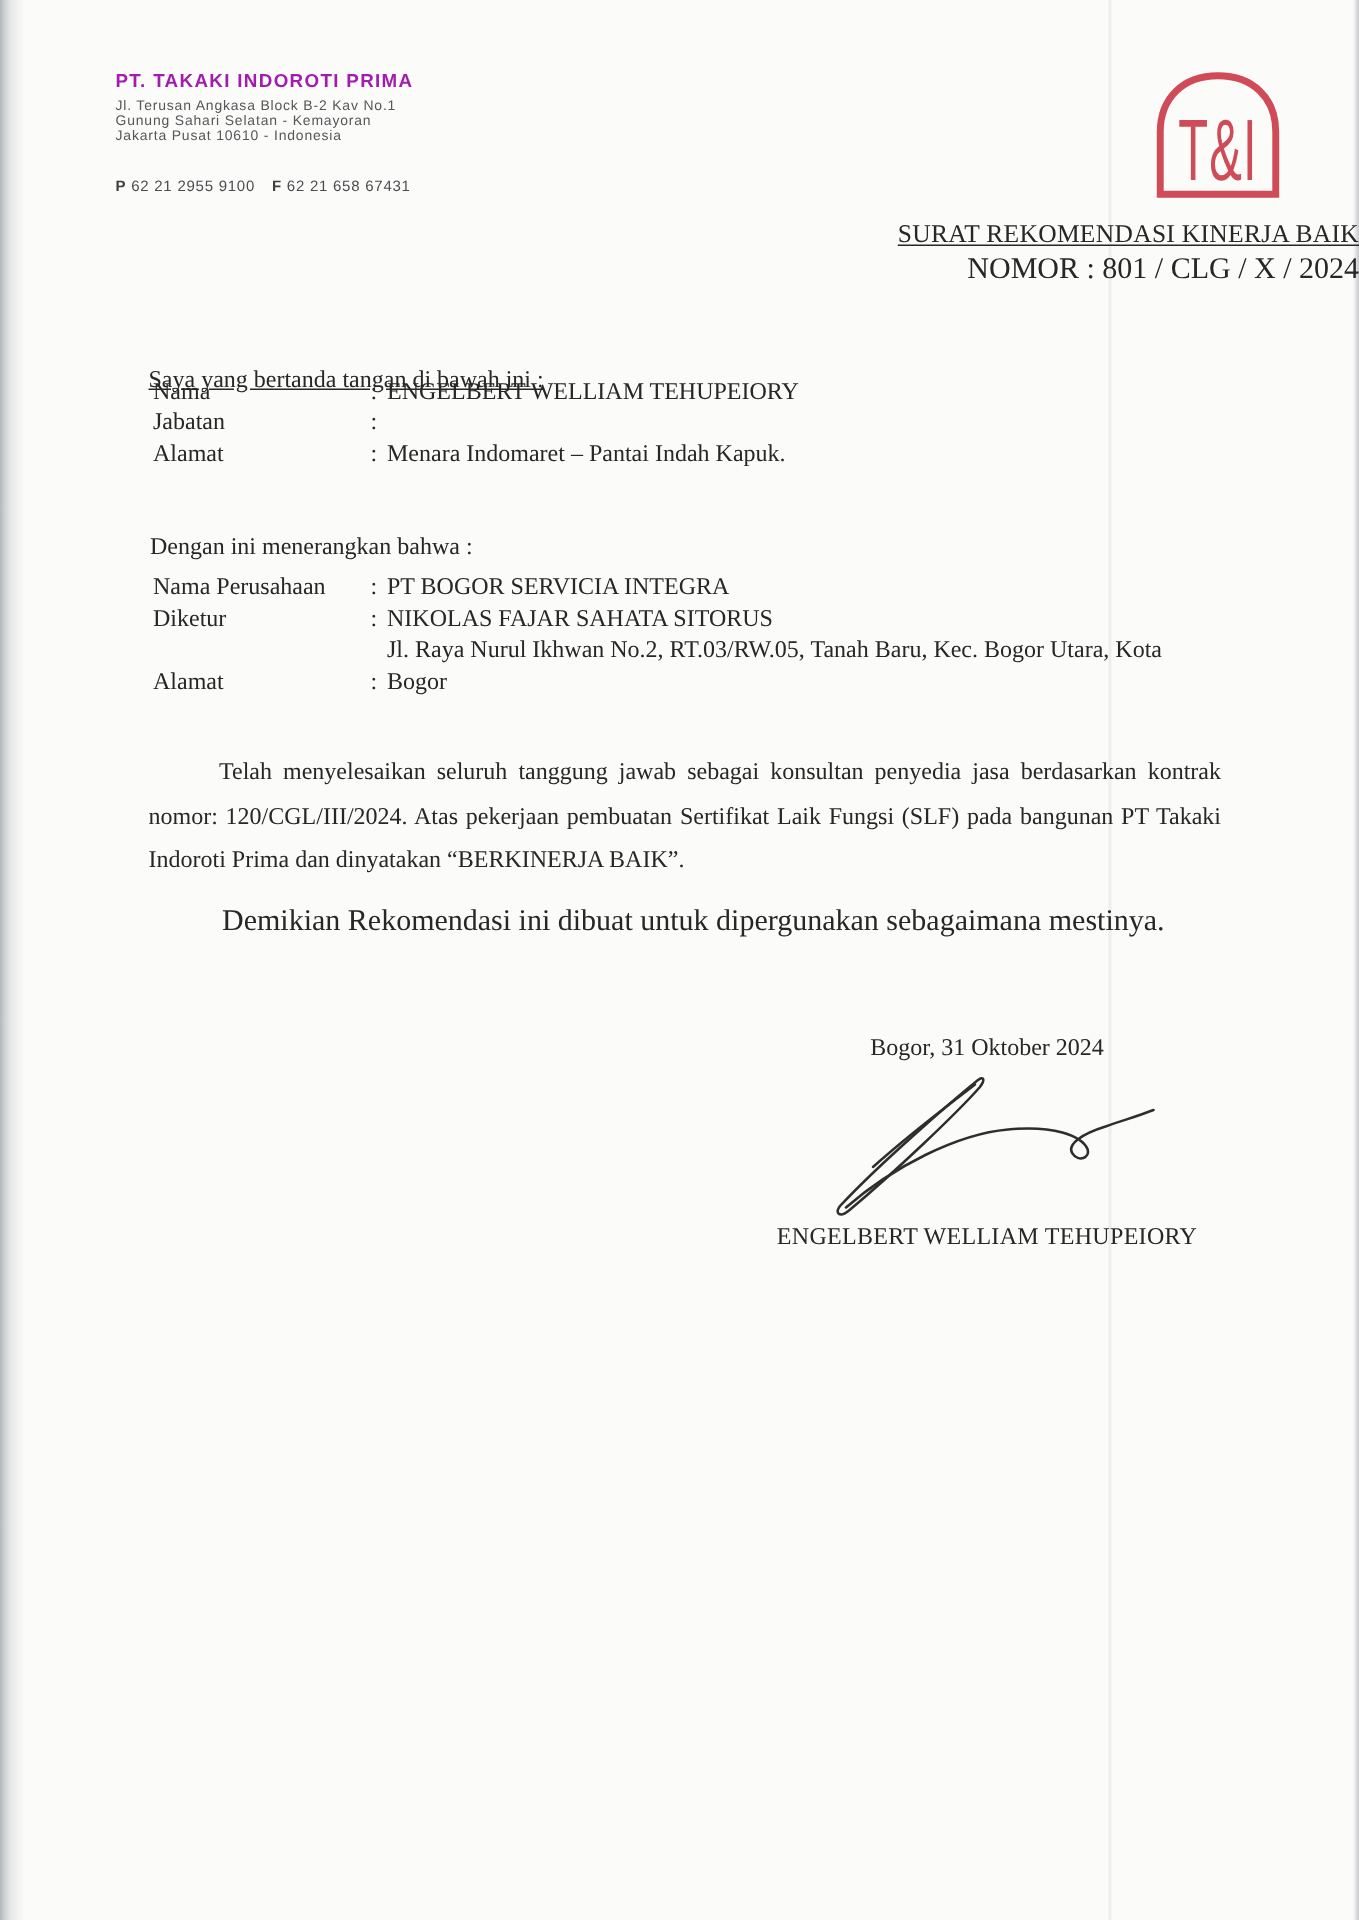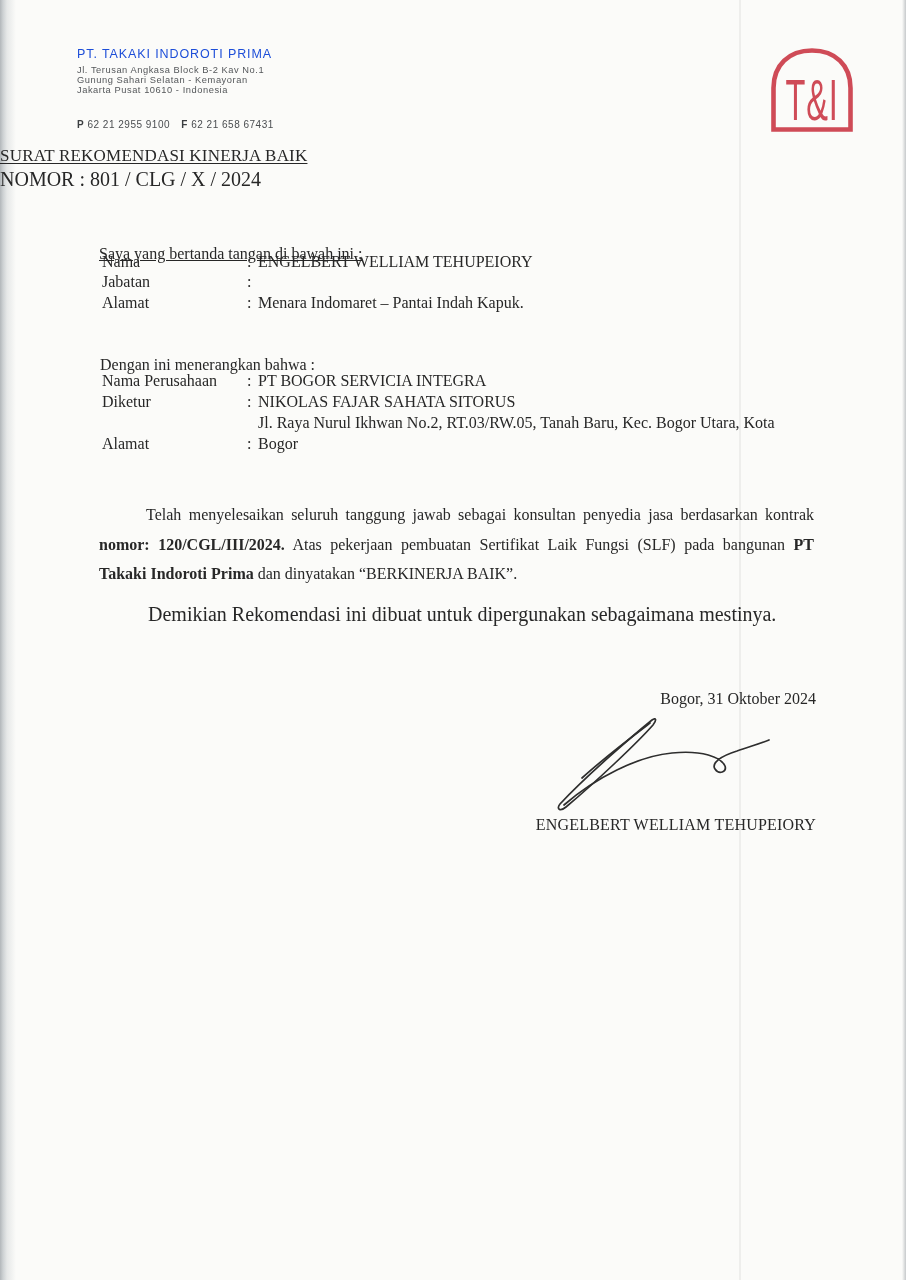--- a/index.html
+++ b/index.html
@@ -22,62 +22,62 @@
   .fold-line {
     position:absolute; left:739px; top:0; bottom:0; width:2px;
     background:rgba(208,210,206,0.30);
   }
   
   .letterhead {
     position:absolute; left:77px; top:47px;
     font-family:"Liberation Sans","DejaVu Sans",sans-serif;
   }
   .lh-company {
-    font-size:12.5px; font-weight:400; letter-spacing:0.9px;
-    color:#1d4ed8; margin-bottom:5px; white-space:nowrap;
+    font-size:12.5px; font-weight:700; letter-spacing:0.9px;
+    color:#a21caf; margin-bottom:5px; white-space:nowrap;
   }
   .lh-addr {
     font-size:9.3px; line-height:9.8px; letter-spacing:0.55px;
     color:#54575a; white-space:nowrap;
   }
   .lh-phone {
     margin-top:24px; font-size:10px; letter-spacing:0.5px;
     color:#4a4d50; white-space:nowrap;
   }
   .lh-phone .plabel { font-weight:700; color:#3b3e41; }
   .lh-phone .flabel { font-weight:700; color:#3b3e41; margin-left:8px; }
   
   .logo { position:absolute; left:769px; top:46px; width:86px; height:88px; }
   
-  .doc-title { position:absolute; top:146px; left:0; width:100%; text-align:left; }
+  .doc-title { position:absolute; top:146px; left:0; width:100%; text-align:right; }
   .doc-title .t1 { font-size:17px; letter-spacing:0.2px; text-decoration:underline; text-underline-offset:2px; }
   .doc-title .t2 { font-size:20px; margin-top:2px; }
   
   .opening { position:absolute; font-size:16px; }
   #opening1 { left:99px; top:229px;text-decoration:underline; }
   #opening2 { left:100px; top:340px; }
   .ftable { position:absolute; font-size:16px; }
   #table1 { left:102px; top:252px; width:660px; line-height:20.4px; }
-  #table2 { left:102px; top:370px; width:716px; line-height:21px; }
+  #table2 { left:102px; top:381px; width:716px; line-height:21px; }
   .frow { display:flex; align-items:flex-end; }
   .flabel { width:145px; flex:none; }
   .fcolon { width:11px; flex:none; }
   .fvalue { flex:1; }
   
   .para {
     position:absolute; left:99px; top:484px; width:715px;
     font-size:16px; line-height:29.5px; text-align:justify; text-indent:47px;
   }
-  .para b { font-weight:700; }
+  .para b { font-weight:400; }
   .closing {
     position:absolute; left:99px; top:583px; width:715px;
     font-size:20px; text-indent:49px;
   }
   
-  .sig-block { position:absolute; left:500px; top:690px; width:316px; text-align:right; font-size:16px; }
+  .sig-block { position:absolute; left:500px; top:690px; width:316px; text-align:center; font-size:16px; }
   .sig-svg { display:block; margin:4px auto 0; }
   .sig-name { letter-spacing:0.2px; white-space:nowrap; }
 </style>
 </head>
 <body>
 
 <div class="edge-left"></div>
 <div class="fold-line"></div>
 <div class="edge-right"></div>
 

